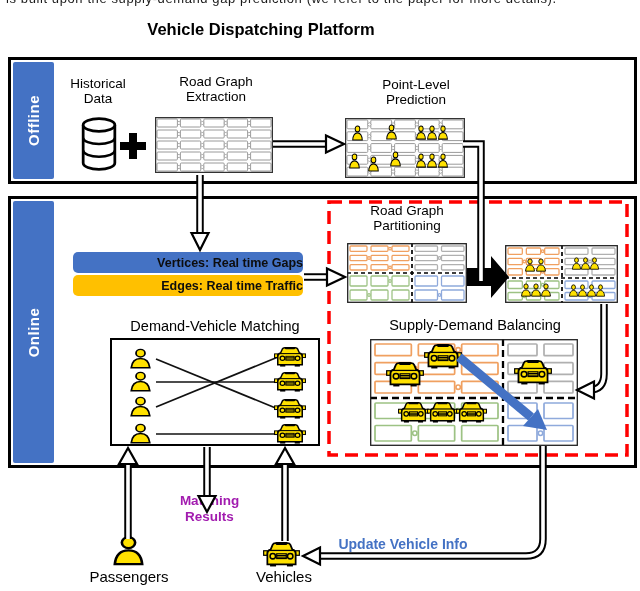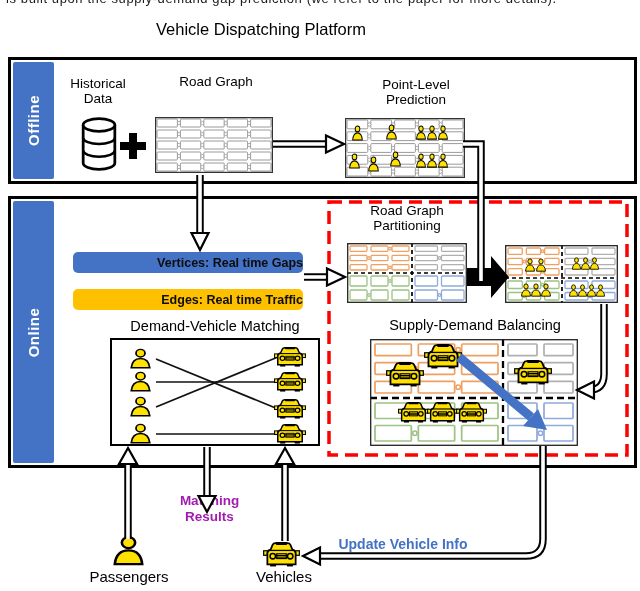--- a/index.html
+++ b/index.html
@@ -2,21 +2,21 @@
 <html><head>
 <meta charset="utf-8">
 <style>
   html,body{margin:0;padding:0;background:#fff}
   .canvas{position:relative;width:640px;height:591px;background:#fff;overflow:hidden;
           font-family:"Liberation Sans",sans-serif;color:#000}
   *{box-sizing:border-box}
   .crop-line{position:absolute;left:6px;top:0;width:632px;height:8px;overflow:hidden;z-index:5}
   .crop-line span{display:block;transform:translateY(-9px);font-size:13px;letter-spacing:.6px;color:#1a1a1a;white-space:nowrap}
   .title{position:absolute;left:138px;top:20px;width:246px;text-align:center;
-         font-size:16.5px;font-weight:normal;z-index:5}
+         font-size:16.5px;font-weight:bold;z-index:5}
   .section{position:absolute;border:3px solid #000;background:#fff;z-index:1}
   .sec-offline{left:8px;top:57px;width:629px;height:127px}
   .sec-online{left:8px;top:196px;width:629px;height:272px}
   .strip{position:absolute;left:2px;top:2px;bottom:2px;width:41px;border-radius:2px;
          display:flex;align-items:center;justify-content:center}
   .vlabel{color:#fff;font-size:15px;font-weight:bold;letter-spacing:.5px;transform:rotate(-90deg);white-space:nowrap}
   .lbl{position:absolute;text-align:center;font-size:13.5px;line-height:15px;color:#000;z-index:10}
   .lbl .ln{display:block}
   .big-lbl{font-size:14.5px}
   .grid{position:absolute;z-index:10}
@@ -92,20 +92,21 @@
     <ellipse cx="18" cy="8" rx="15" ry="6" fill="#fff" stroke="#000" stroke-width="2.6"></ellipse>
     <path d="M3,20 a15,6 0 0 0 30,0" fill="none" stroke="#000" stroke-width="2.4"></path>
     <path d="M3,32 a15,6 0 0 0 30,0" fill="none" stroke="#000" stroke-width="2.4"></path>
   </svg>
   <svg class="icon" style="left:119px;top:132px" width="28" height="28" viewBox="0 0 28 28">
     <path d="M10,1 h8 v9 h9 v8 h-9 v9 h-8 v-9 h-9 v-8 h9 z" fill="#000"></path>
   </svg>
 
   <div class="lbl" style="left:158px;top:74px;width:116px">
     <span class="ln">Road Graph</span>
+    <span class="ln">Extraction</span>
   </div>
   <svg id="rge-grid" class="grid" style="left:155px;top:117px" width="118" height="56" viewBox="0 0 118 56">
       <rect x="2" y="2" width="20.4" height="8" rx="1" fill="#fff" stroke="#9a9a9a" stroke-width="1"></rect>
       <rect x="25.4" y="2" width="20.4" height="8" rx="1" fill="#fff" stroke="#9a9a9a" stroke-width="1"></rect>
       <rect x="48.8" y="2" width="20.4" height="8" rx="1" fill="#fff" stroke="#9a9a9a" stroke-width="1"></rect>
       <rect x="72.19999999999999" y="2" width="20.4" height="8" rx="1" fill="#fff" stroke="#9a9a9a" stroke-width="1"></rect>
       <rect x="95.6" y="2" width="20.4" height="8" rx="1" fill="#fff" stroke="#9a9a9a" stroke-width="1"></rect>
       <rect x="2" y="13" width="20.4" height="8" rx="1" fill="#fff" stroke="#9a9a9a" stroke-width="1"></rect>
       <rect x="25.4" y="13" width="20.4" height="8" rx="1" fill="#fff" stroke="#9a9a9a" stroke-width="1"></rect>
       <rect x="48.8" y="13" width="20.4" height="8" rx="1" fill="#fff" stroke="#9a9a9a" stroke-width="1"></rect>
@@ -209,21 +210,21 @@
       <use href="#sym-person" x="22" y="38" width="13" height="16"></use>
       <use href="#sym-person" x="44" y="33" width="13" height="16"></use>
       <use href="#sym-person" x="70" y="35" width="12" height="15"></use>
       <use href="#sym-person" x="81" y="35" width="12" height="15"></use>
       <use href="#sym-person" x="92" y="35" width="12" height="15"></use>
     </svg>
 
   <div class="pill pill-vertices" style="background: rgb(68, 114, 196);">
     <span>Vertices: Real time Gaps</span>
   </div>
-  <div class="pill pill-edges" style="background: rgb(255, 192, 0); margin-top: 14px;">
+  <div class="pill pill-edges" style="background: rgb(255, 192, 0);">
     <span>Edges: Real time Traffic</span>
   </div>
 
   <div class="lbl" style="left:351px;top:203px;width:112px">
     <span class="ln">Road Graph</span>
     <span class="ln">Partitioning</span>
   </div>
   <svg id="part-grid" class="grid" style="left:347px;top:243px" width="120" height="60" viewBox="0 0 120 60">
       <rect x="3" y="3" width="17" height="5.333333333333333" rx="1" fill="#fff" stroke="#F0A060" stroke-width="1.275"></rect>
       <rect x="24" y="3" width="17" height="5.333333333333333" rx="1" fill="#fff" stroke="#F0A060" stroke-width="1.275"></rect>

